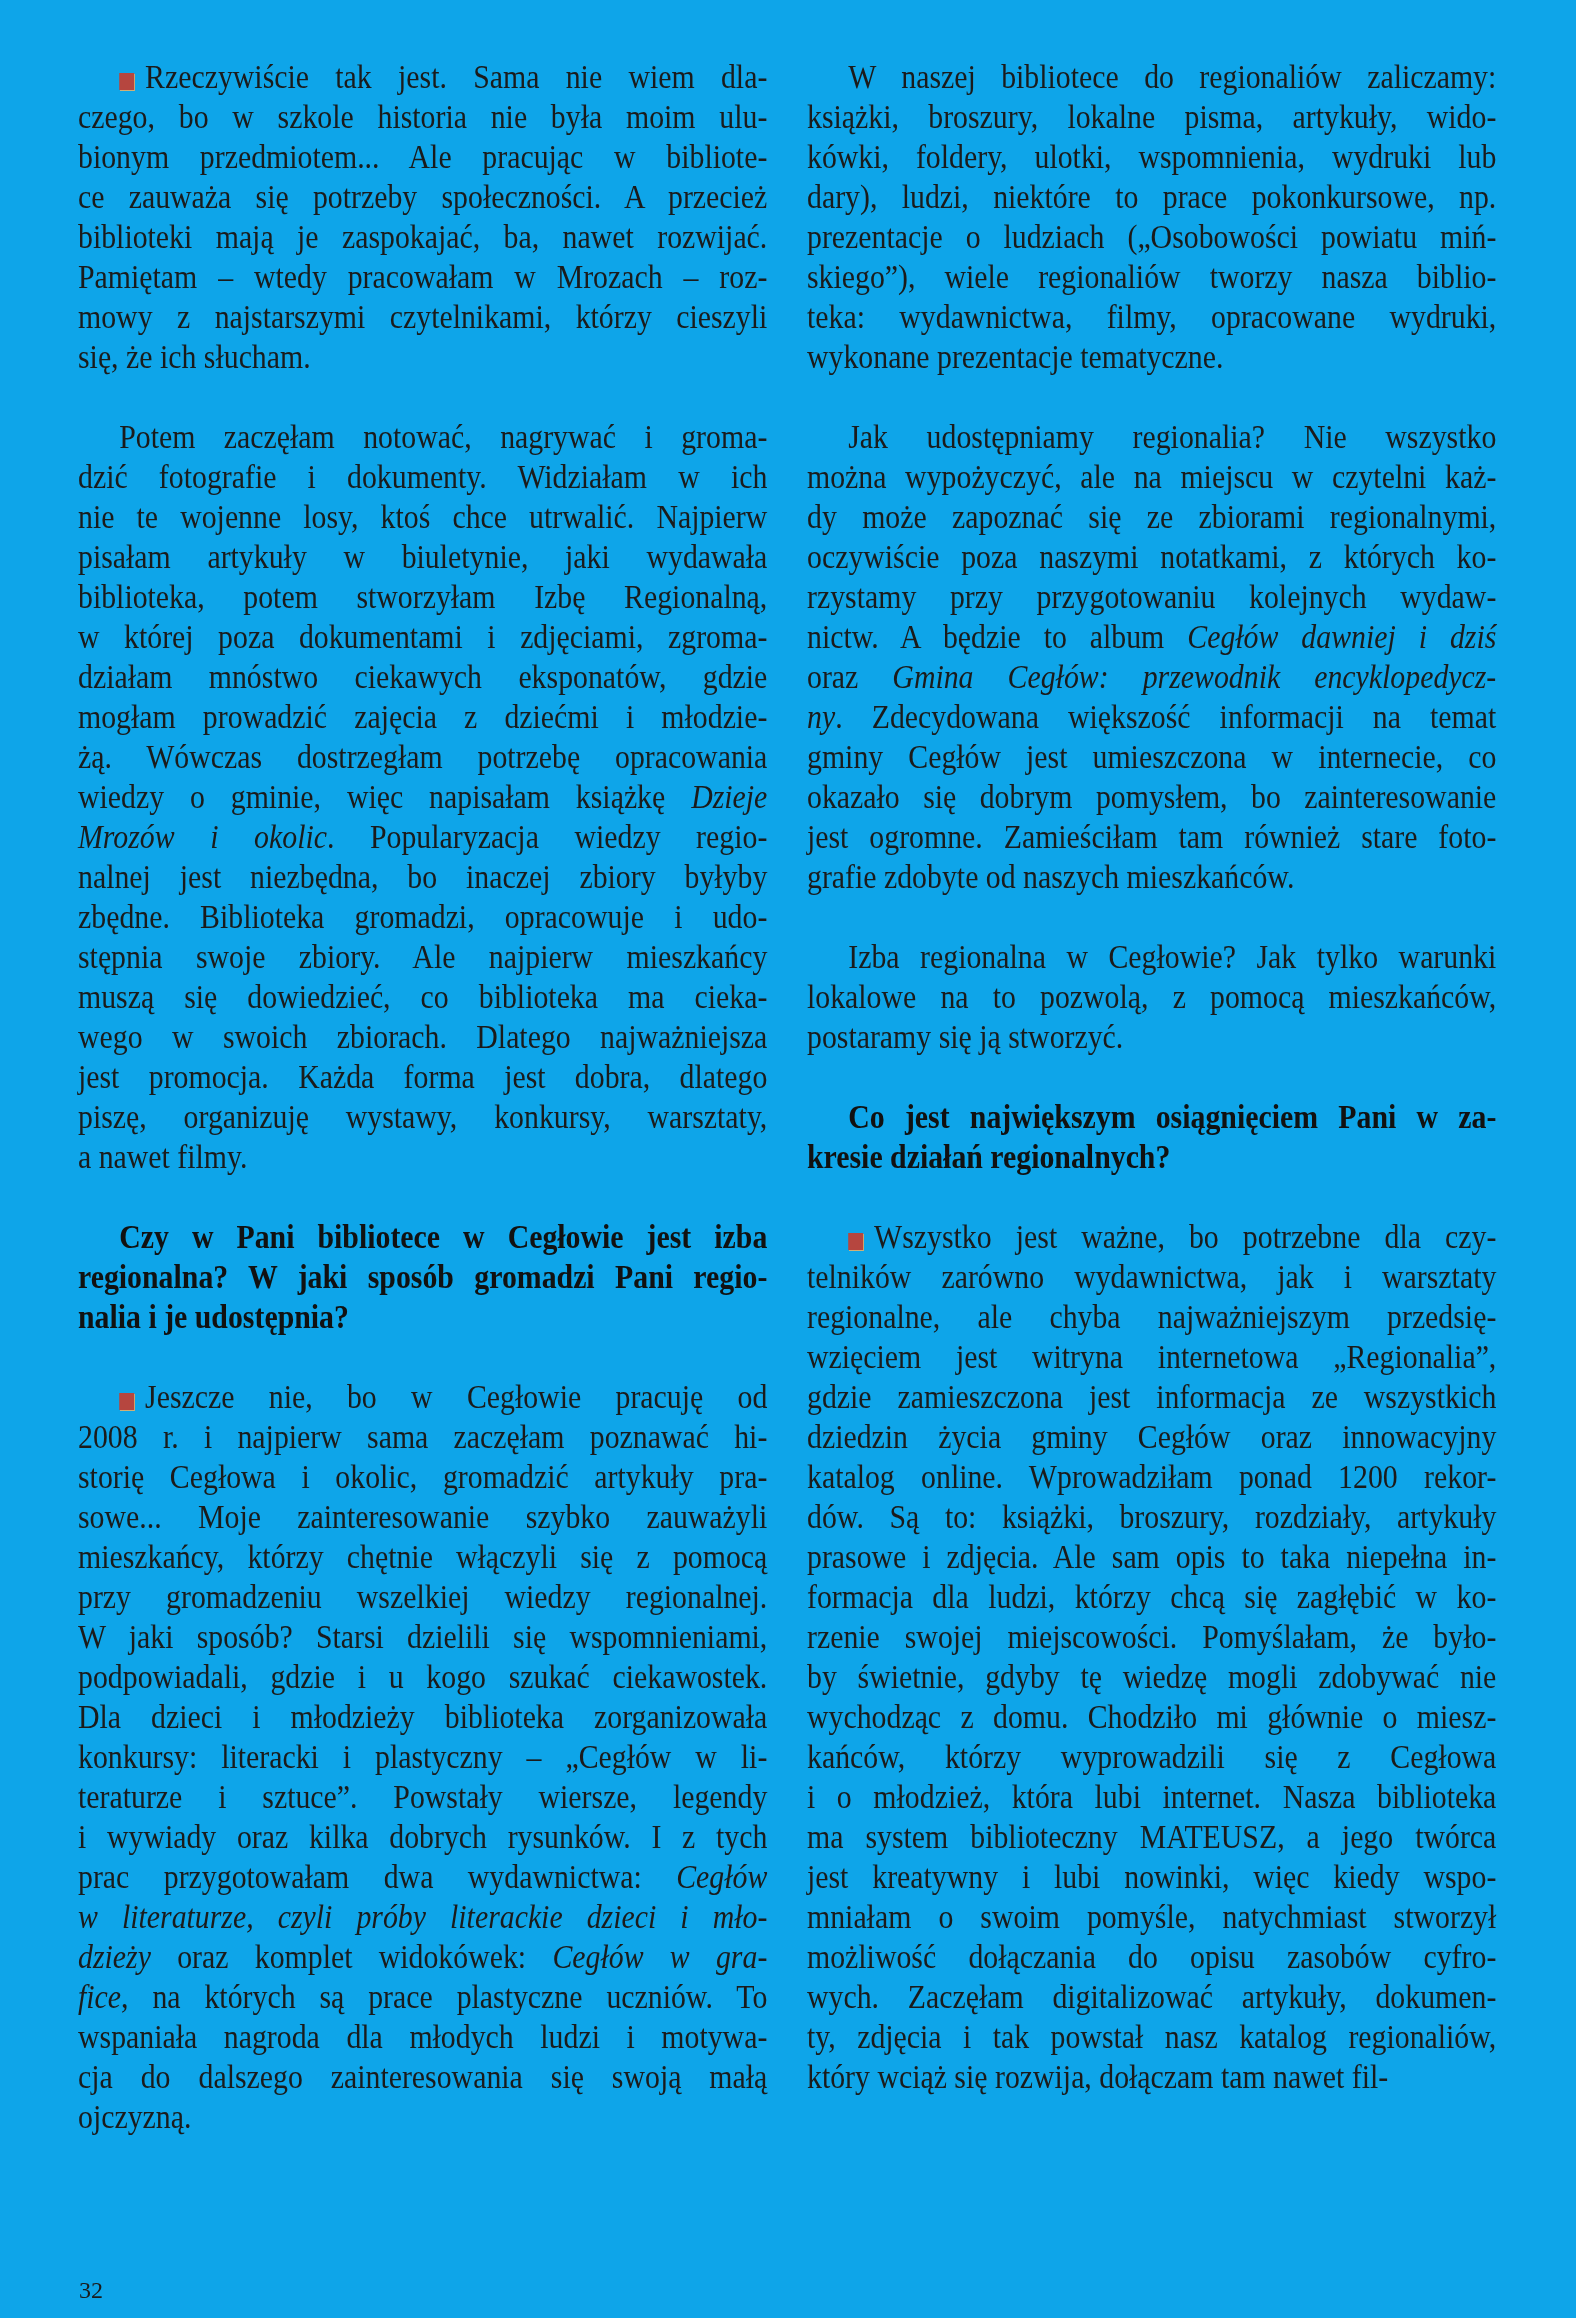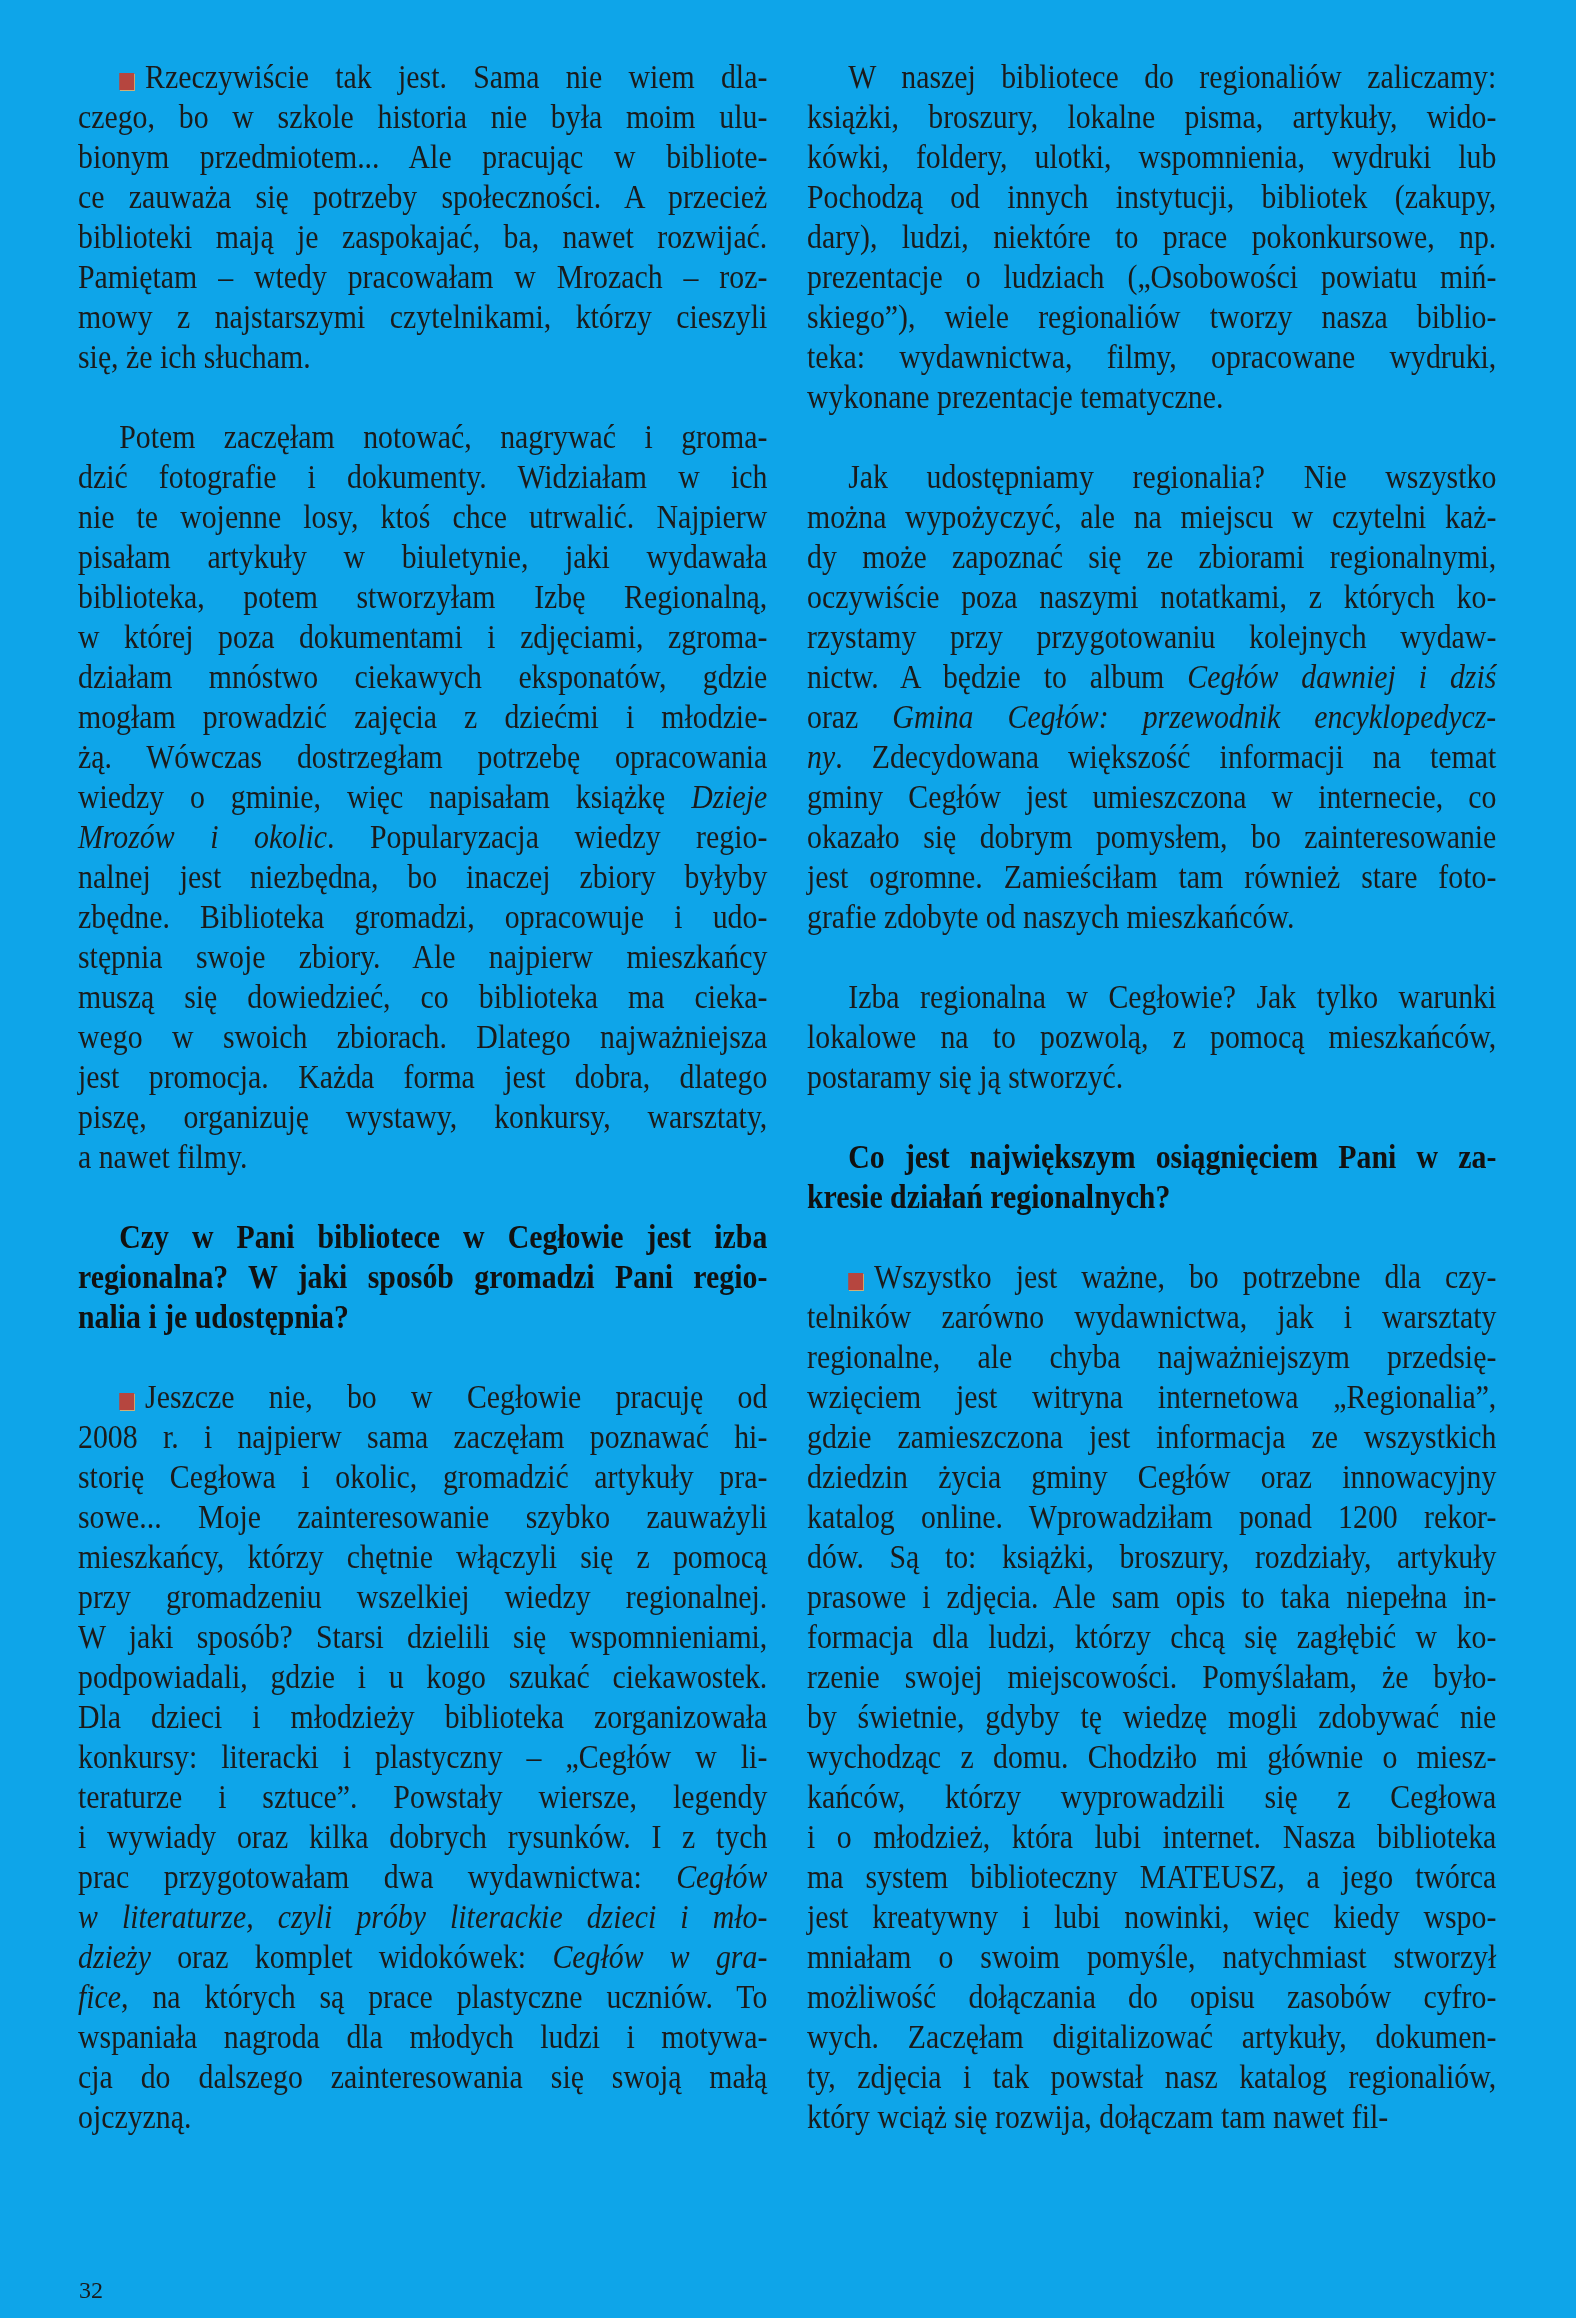--- a/index.html
+++ b/index.html
@@ -217,23 +217,20 @@
         <div class="line indent">
           <div class="inner"><span>W naszej bibliotece do regionaliów zaliczamy:</span></div>
         </div>
         <div class="line">
           <div class="inner"><span>książki, broszury, lokalne pisma, artykuły, wido-</span></div>
         </div>
         <div class="line">
           <div class="inner"><span>kówki, foldery, ulotki, wspomnienia, wydruki lub</span></div>
         </div>
         <div class="line">
-          <div class="inner"><span>Pochodzą od innych instytucji, bibliotek (zakupy,</span></div>
-        </div>
-        <div class="line">
           <div class="inner"><span>dary), ludzi, niektóre to prace pokonkursowe, np.</span></div>
         </div>
         <div class="line">
           <div class="inner"><span>prezentacje o ludziach („Osobowości powiatu miń-</span></div>
         </div>
         <div class="line">
           <div class="inner"><span>skiego”), wiele regionaliów tworzy nasza biblio-</span></div>
         </div>
         <div class="line">
           <div class="inner"><span>teka: wydawnictwa, filmy, opracowane wydruki,</span></div>

